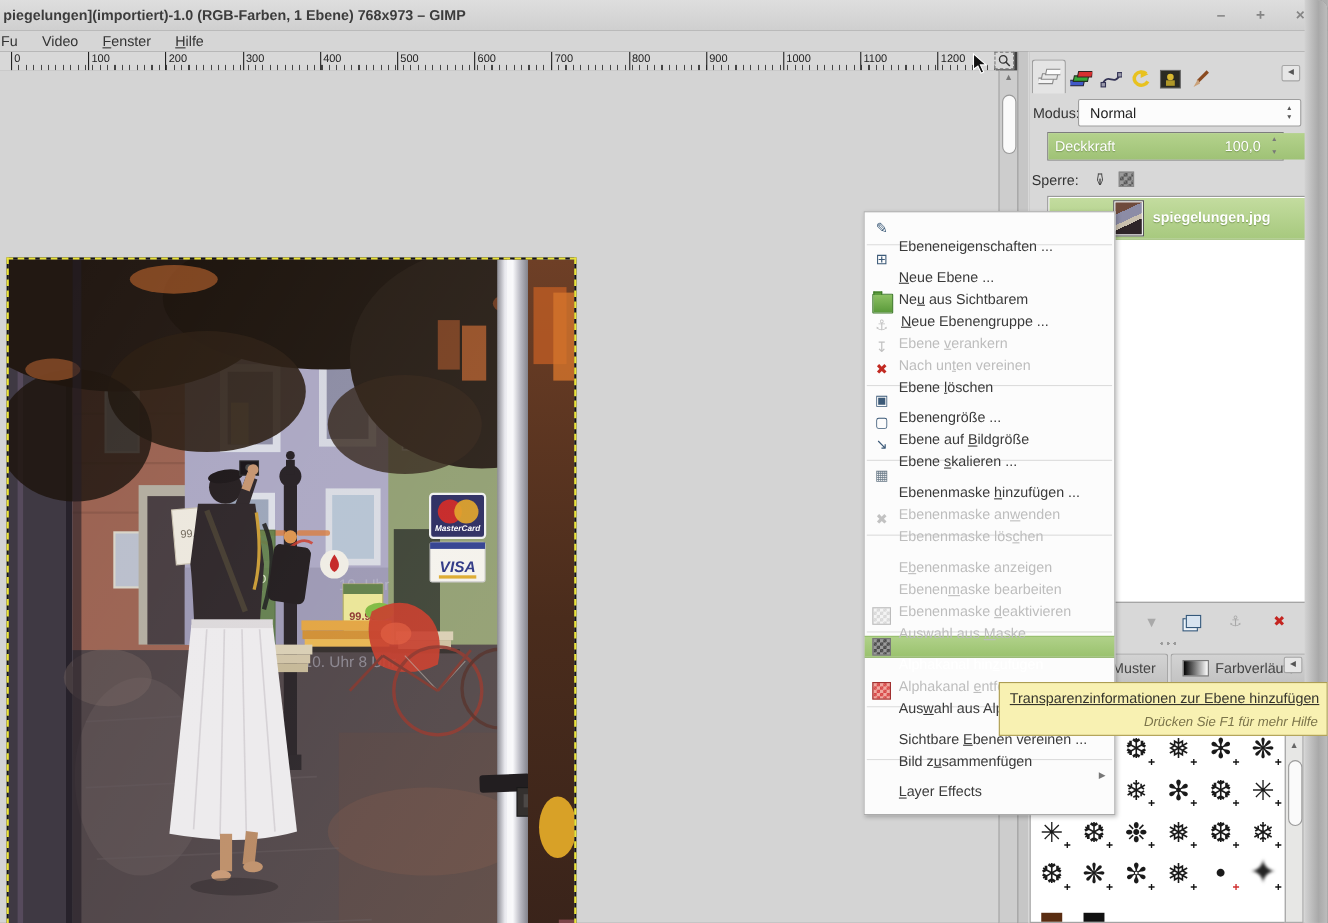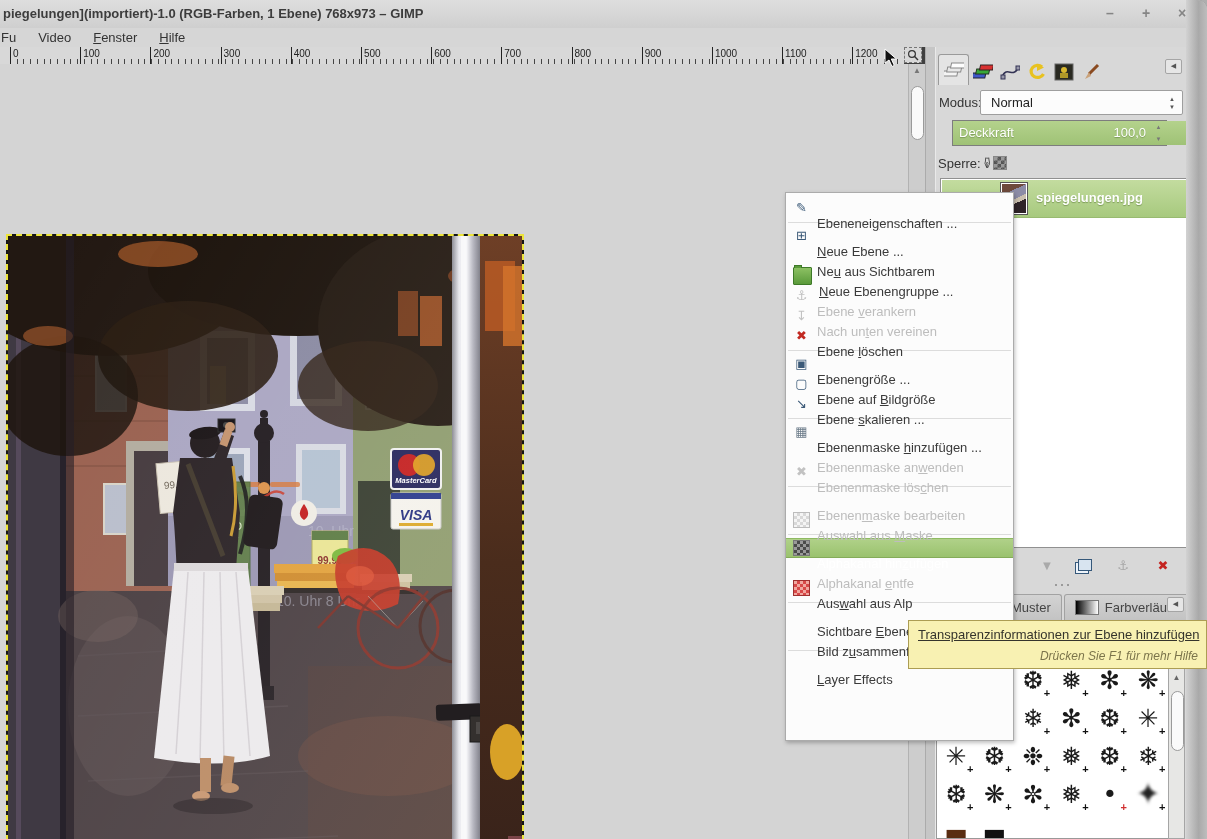--- a/index.html
+++ b/index.html
@@ -52,28 +52,28 @@
   .modus-row{position:absolute;left:2px;top:43px;width:250px;height:26px;}
   .modus-label{position:absolute;left:1px;top:5px;font-size:13px;color:#333;}
   .modus-dd{position:absolute;left:42px;top:0;width:203px;height:25px;background:#fcfcfc;border:1px solid #9e9e9e;border-radius:2px;box-sizing:border-box;}
   .modus-val{position:absolute;left:10px;top:4px;font-size:13px;color:#222;}
   .dd-spin{position:absolute;right:4px;top:1px;width:12px;height:21px;display:flex;flex-direction:column;align-items:center;justify-content:center;font-size:6px;color:#555;line-height:8px;}
   .opacity-row{position:absolute;left:1px;top:73px;width:215px;height:26px;border:1px solid #7d7d7d;box-sizing:border-box;background:#f4f4f4;margin-left:15px;}
   .opacity-fill{position:absolute;left:0;top:0;bottom:0;width:234px;background:linear-gradient(#b4d28c,#9fc276);border-right:1px solid #85a45e;}
   .opacity-label{position:absolute;left:6px;top:4px;font-size:13px;color:#fff;text-shadow:0 1px 1px #7c9a58;}
   .opacity-val{position:absolute;right:20px;top:4px;font-size:13px;color:#fff;text-shadow:0 1px 1px #7c9a58;}
   .op-spin{position:absolute;right:1px;top:0;width:13px;height:24px;display:flex;flex-direction:column;align-items:center;justify-content:space-around;font-size:6px;color:#777;}
-  .sperre-row{position:absolute;left:2px;top:106px;height:20px;display:flex;align-items:center;gap:0;}
+  .sperre-row{position:absolute;left:2px;top:106px;height:20px;display:flex;align-items:center;gap:12px;}
   .sperre-label{font-size:13px;color:#333;}
   .brushlock{font-size:15px;color:#333;transform:rotate(90deg);}
   .checker{width:14px;height:14px;border:1px solid #888;box-sizing:border-box;background-color:#9a9a9a;
     background-image:linear-gradient(45deg,#555 25%,transparent 25%,transparent 75%,#555 75%),linear-gradient(45deg,#555 25%,transparent 25%,transparent 75%,#555 75%);
     background-size:7px 7px;background-position:0 0,3.5px 3.5px;}
 
-  .layerlist{position:absolute;left:4px;top:131px;width:250px;height:370px;background:#fff;border:1px solid #909090;box-sizing:border-box;}
+  .layerlist{position:absolute;left:16px;top:131px;width:250px;height:370px;background:#fff;border:1px solid #909090;box-sizing:border-box;}
   .layerrow{position:absolute;left:1px;right:1px;top:1px;height:37px;background:linear-gradient(#c3dc9f,#a7c97e);border-bottom:1px solid #98ba71;}
   .layerthumb{position:absolute;left:58px;top:2px;width:28px;height:33px;background:#fff;border:1px solid #555;box-sizing:border-box;}
   .layerthumb .img{position:absolute;inset:1px;background:linear-gradient(155deg,#6e4a3c 0 28%,#8c8ca6 28% 52%,#c9bfae 52% 64%,#2e2428 64% 100%);}
   .layername{position:absolute;left:94px;top:10px;font-size:13px;font-weight:bold;color:#fff;text-shadow:0 1px 1px #7c9a58;}
 
   .layerbtns{position:absolute;left:0px;top:505px;width:250px;height:26px;display:flex;justify-content:flex-end;gap:22px;padding-right:14px;box-sizing:border-box;align-items:center;}
   .lbtn{font-size:13px;color:#a9a9a9;width:18px;text-align:center;}
   .lbtn.red{color:#c42420;font-weight:bold;}
   .icn-dup2{width:12px;height:10px;background:#d8e4f0;border:1px solid #35587a;box-shadow:-3px 3px 0 -1px #eef4fa,-3px 3px 0 0 #35587a;}
   .grip{position:absolute;left:118px;top:536px;width:16px;height:4px;
@@ -749,27 +749,37 @@
       </div>
 
       <div class="mitem disabled">
         <span class="icn icn-gray">✖</span>
         <span class="mlabel">Ebenenmaske lös<u>c</u>hen</span>
         <span class="msub"></span>
       </div>
 
     <div class="msep"></div>
 
+      <div class="mitem disabled">
+        <span class="icn"></span>
+        <span class="mlabel">E<u>b</u>enenmaske anzeigen</span>
+        <span class="msub"></span>
+      </div>
 
       <div class="mitem disabled">
         <span class="icn"></span>
         <span class="mlabel">Ebenen<u>m</u>aske bearbeiten</span>
         <span class="msub"></span>
       </div>
 
+      <div class="mitem disabled">
+        <span class="icn"></span>
+        <span class="mlabel">Ebenenmaske <u>d</u>eaktivieren</span>
+        <span class="msub"></span>
+      </div>
 
       <div class="mitem disabled">
         <span class="icn icn-checker-light"></span>
         <span class="mlabel">Auswahl aus <u>M</u>aske</span>
         <span class="msub"></span>
       </div>
 
     <div class="msep"></div>
 
       <div class="mitem highlighted">

